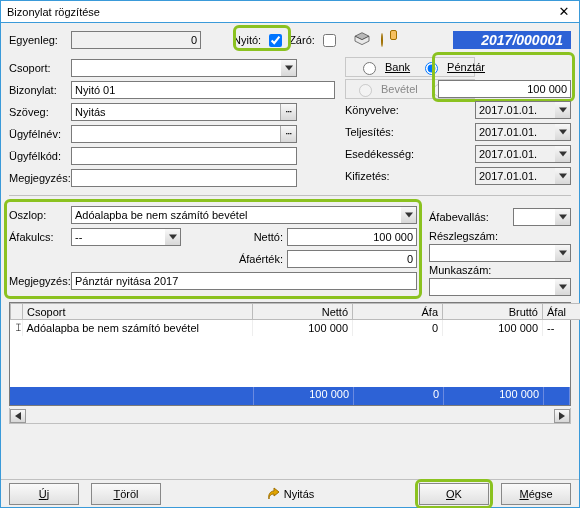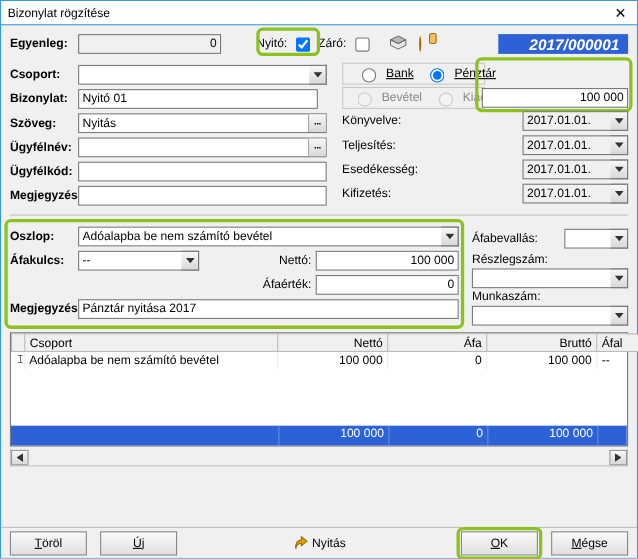--- a/index.html
+++ b/index.html
@@ -4,21 +4,21 @@
 <style>
   * { box-sizing: border-box; font-family: Tahoma, Arial, sans-serif; font-size: 11px; }
   body { margin: 0; background: #fff; }
   .window { width: 580px; height: 508px; background: #f0f0f0; border: 1px solid #3a9ad9; display: flex; flex-direction: column; }
   .titlebar { display: flex; align-items: center; height: 22px; background: #fff; border-bottom: 1px solid #3a9ad9; padding: 0 6px; }
   .titlebar .title { flex: 1; font-size: 11px; }
   .titlebar .close { width: 18px; height: 18px; text-align: center; line-height: 18px; cursor: default; font-size: 13px; }
   .body { flex: 1; padding: 6px 8px 0 8px; display: flex; flex-direction: column; gap: 2px; }
   .row { display: flex; align-items: center; gap: 4px; height: 22px; position: relative; }
   label { display: inline-block; }
-  .lbl-col { width: 58px; font-weight: bold; }
+  .lbl-col { width: 58px; }
   .edit { height: 18px; border: 1px solid #7a7a7a; background: #fff; padding: 0 3px; }
   .edit[disabled] { background: #f0f0f0; color: #000; }
   .rt { text-align: right; }
   .combo-wrap { position: relative; display: inline-block; }
   .combo-btn { position: absolute; right: 0; top: 0; width: 16px; height: 18px; background: linear-gradient(#f8f8f8,#d8d8d8); border: 1px solid #7a7a7a; border-left: none; display: flex; align-items: center; justify-content: center; cursor: default; }
   .combo-btn svg { width: 8px; height: 6px; }
   .hl { border: 3px solid #8bc220; border-radius: 6px; position: absolute; pointer-events: none; }
   .radio-lbl { margin-right: 4px; }
   .radio { vertical-align: middle; }
   .ser { background: #2d62d6; color: #fff; font-style: italic; font-weight: bold; font-size: 14px; padding: 0 8px; height: 18px; display: inline-flex; align-items: center; width: 118px; justify-content: flex-end; }
@@ -90,21 +90,21 @@
             <input class="edit" style="width: 226px;" value="">
             <span class="combo-btn">
                 <svg class="chev" viewBox="0 0 10 6">
                   <path d="M0 0 L10 0 L5 6 Z"></path>
                 </svg>
               </span>
           </span>
         </div>
         <div class="row">
           <label class="lbl-col">Bizonylat:</label>
-          <input class="edit" style="width: 218px;" value="Nyitó 01">
+          <input class="edit" style="width: 264px;" value="Nyitó 01">
         </div>
         <div class="row">
           <label class="lbl-col">Szöveg:</label>
           <span style="position:relative; width:226px">
             <input class="edit" style="width: 226px;" value="Nyitás">
             <span class="inner-btn">···</span>
           </span>
         </div>
         <div class="row">
           <label class="lbl-col">Ügyfélnév:</label>
@@ -317,24 +317,24 @@
       <span class="arrow">
           <svg width="6" height="8" class="chev">
             <path d="M0 0 L0 8 L6 4 Z"></path>
           </svg>
         </span>
     </div>
   </div>
 
   <div class="footer">
     <div class="btn">
+        <span><u>Ú</u><span></span>j</span>
+      </div>
+    <div class="btn">
         <span><u>T</u>öröl</span>
-      </div>
-    <div class="btn">
-        <span><u>Ú</u><span></span>j</span>
       </div>
     <span style="flex:1"></span>
     <span style="display:inline-flex; align-items:center; gap:4px">
       <svg width="14" height="14" viewBox="0 0 14 14">
           <path fill="#e0a400" stroke="#a07000" d="M8 1 L13 5 L8 9 L8 7 C4 7 3 10 3 12 C2 8 4 4 8 4 Z"></path>
         </svg>
       <span>Nyitás</span>
     </span>
     <span style="flex:1"></span>
     <div class="btn" style="position:relative">

